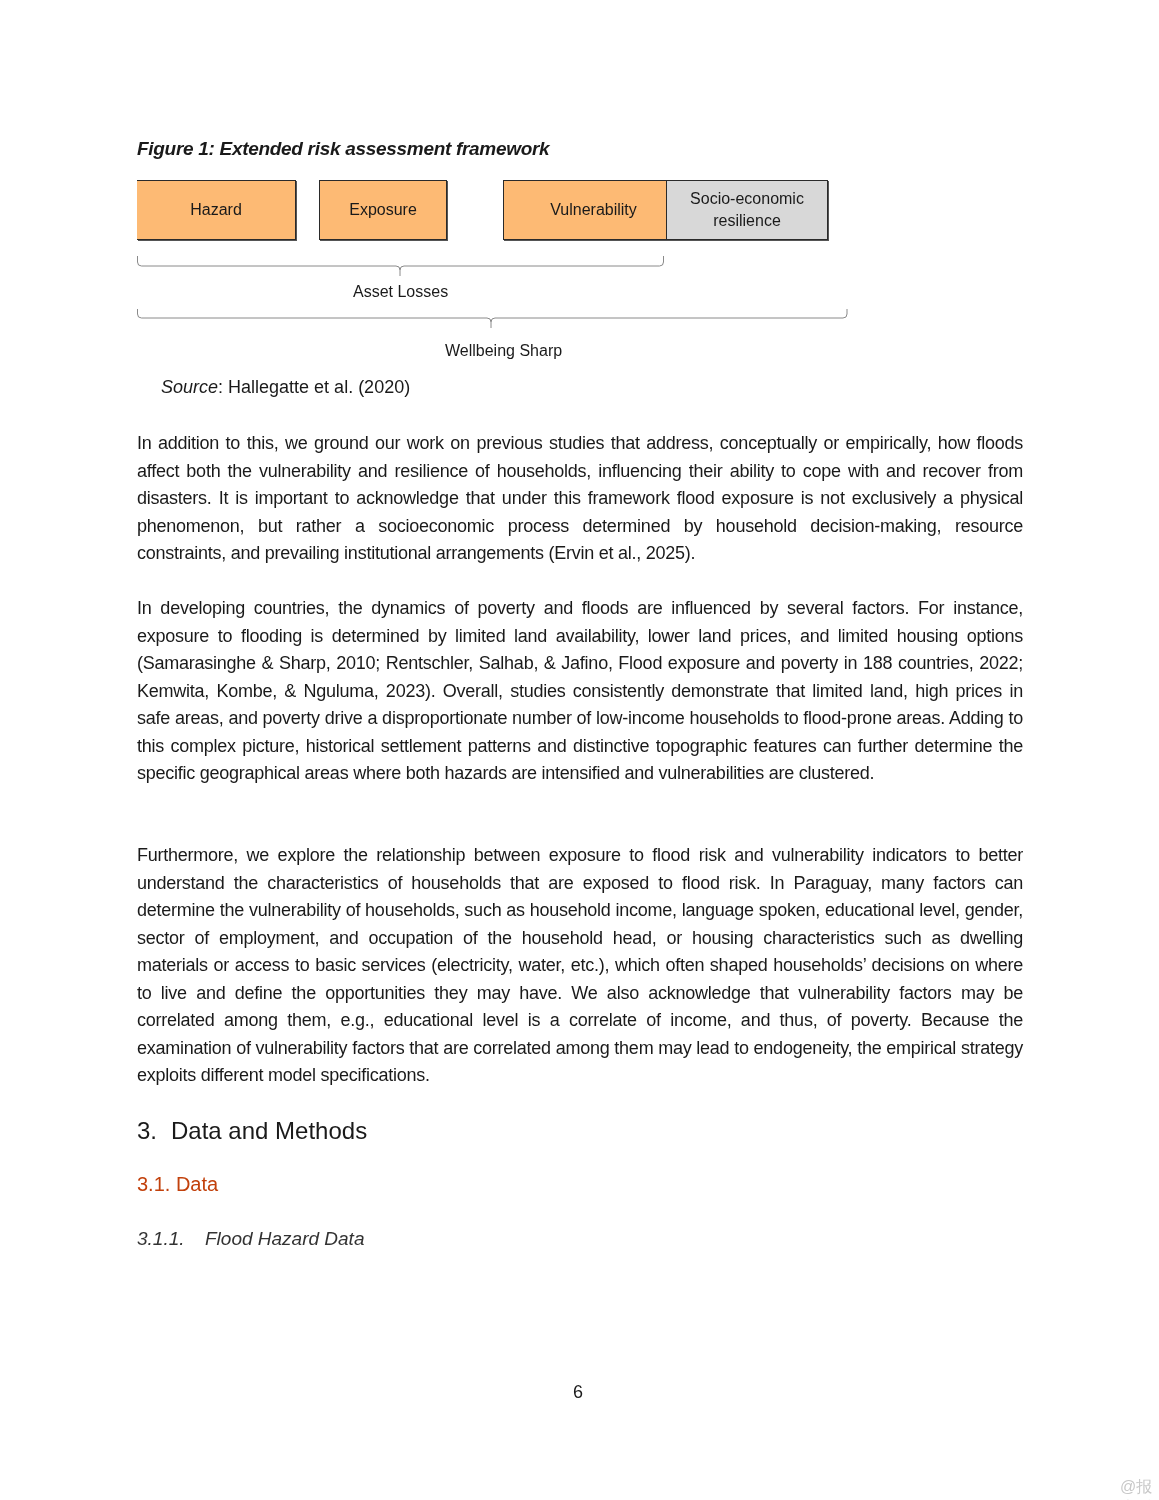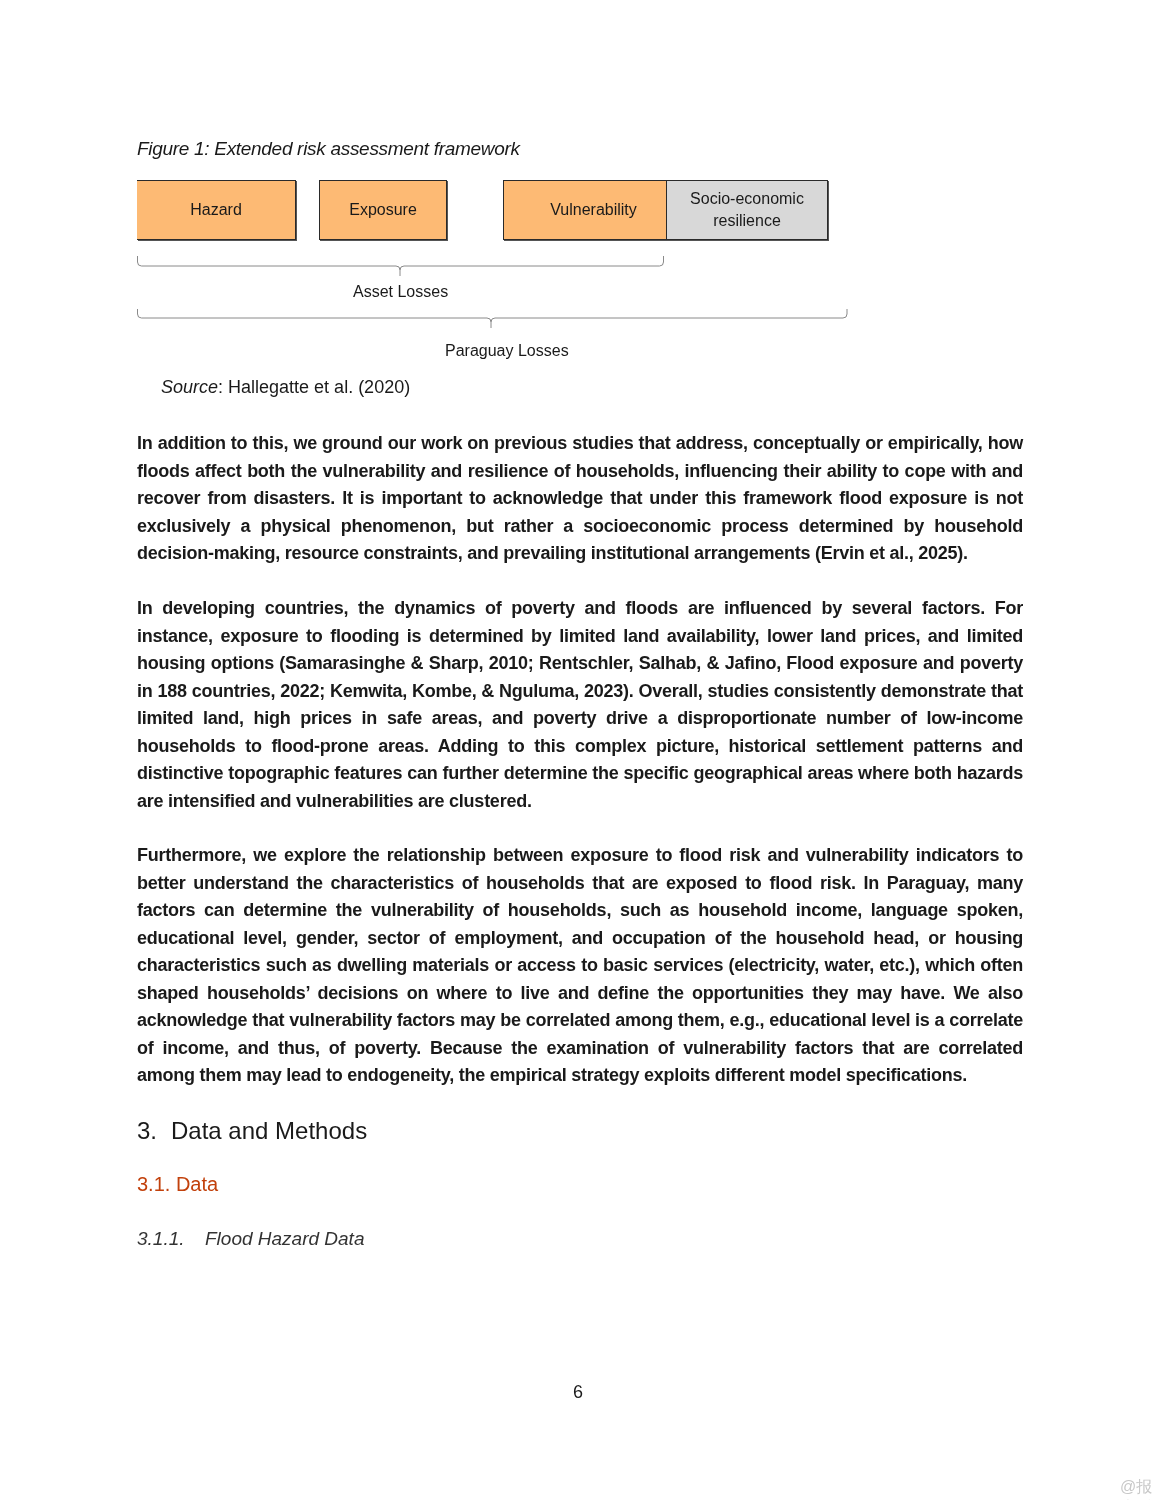--- a/index.html
+++ b/index.html
@@ -2,21 +2,21 @@
 <html><head>
   <meta charset="utf-8">
   <style>
     html, body { margin: 0; padding: 0; background: #ffffff; }
     body {
       width: 1159px; height: 1500px; position: relative; overflow: hidden;
       font-family: "Liberation Sans", sans-serif; color: #1a1a1a;
     }
     .fig-caption {
       position: absolute; left: 137px; top: 138px;
-      font-style: italic; font-size: 19px; letter-spacing: -0.3px; color: #1a1a1a;
+      font-style: italic; font-size: 19px; letter-spacing: -0.3px; color: #1a1a1a; font-weight: bold;
     }
     .box {
       position: absolute; top: 180px; height: 60px; width: 158px;
       border: 1px solid #2a2a2a; box-shadow: 1px 1px 0 #555;
       display: flex; align-items: center; justify-content: center; text-align: center;
       font-size: 16px; line-height: 22px; background: #fdba74; box-sizing: border-box;
     }
     .box.hazard { left: 137px; border-left: none; width: 159px; }
     .box.exposure { left: 319px; width: 128px; }
     .box.vulnerability { left: 503px; width: 181px; }
@@ -24,21 +24,20 @@
     .brace { position: absolute; left: 0; top: 0; }
     .brace-label { position: absolute; font-size: 16px; color: #1a1a1a; }
     .brace-label.asset { left: 353px; top: 283px; }
     .brace-label.wellbeing { left: 445px; top: 342px; }
     .source { position: absolute; left: 137px; top: 377px; font-size: 18px; }
     .source em { font-style: italic; margin-left: 24px; }
     .para {
       position: absolute; left: 137px; width: 886px;
       font-size: 18px; line-height: 27.5px; text-align: justify; margin: 0;
       letter-spacing: -0.25px;
-      font-weight: bold;
     }
     .p1 { top: 430px; }
     .p2 { top: 595px; }
     .p3 { top: 842px; }
     .h2 { position: absolute; left: 137px; top: 1117px; font-size: 24px; }
     .h2 .num { display: inline-block; width: 34px; }
     .h3 { position: absolute; left: 137px; top: 1173px; font-size: 20px; color: #c2410c; }
     .h4 { position: absolute; left: 137px; top: 1228px; font-size: 19px; font-style: italic; color: #333; }
     .h4 .num { display: inline-block; width: 68px; }
     .page-num { position: absolute; left: 573px; top: 1382px; font-size: 18px; }
@@ -69,21 +68,21 @@
   <svg class="brace" width="1159" height="370">
     <g stroke="#8a8a8a" stroke-width="1" fill="none">
       <path d="M137.5 256 L137.5 262 Q137.5 266 141.5 266 L396 266 Q400 266 400 270 L400 276 M400 270 Q400 266 404 266 L659.5 266 Q663.5 266 663.5 262 L663.5 256"></path>
     </g>
     <g stroke="#8a8a8a" stroke-width="1" fill="none">
       <path d="M137.5 309 L137.5 314 Q137.5 318 141.5 318 L487 318 Q491 318 491 322 L491 328 M491 322 Q491 318 495 318 L843 318 Q847 318 847 314 L847 309"></path>
     </g>
   </svg>
 
   <div class="brace-label asset">Asset Losses</div>
-  <div class="brace-label wellbeing">Paraguay Losses</div>
+  <div class="brace-label wellbeing">Wellbeing Sharp</div>
 </div>
 
 <div class="source">
   <em>Source</em><span>: Hallegatte et al. (2020)</span>
 </div>
 
 <p class="para p1">In addition to this, we ground our work on previous studies that address, conceptually or empirically, how floods affect both the vulnerability and resilience of households, influencing their ability to cope with and recover from disasters. It is important to acknowledge that under this framework flood exposure is not exclusively a physical phenomenon, but rather a socioeconomic process determined by household decision-making, resource constraints, and prevailing institutional arrangements (Ervin et al., 2025).</p>
 <p class="para p2">In developing countries, the dynamics of poverty and floods are influenced by several factors. For instance, exposure to flooding is determined by limited land availability, lower land prices, and limited housing options (Samarasinghe &amp; Sharp, 2010; Rentschler, Salhab, &amp; Jafino, Flood exposure and poverty in 188 countries, 2022; Kemwita, Kombe, &amp; Nguluma, 2023). Overall, studies consistently demonstrate that limited land, high prices in safe areas, and poverty drive a disproportionate number of low-income households to flood-prone areas. Adding to this complex picture, historical settlement patterns and distinctive topographic features can further determine the specific geographical areas where both hazards are intensified and vulnerabilities are clustered.</p>
 <p class="para p3">Furthermore, we explore the relationship between exposure to flood risk and vulnerability indicators to better understand the characteristics of households that are exposed to flood risk. In Paraguay, many factors can determine the vulnerability of households, such as household income, language spoken, educational level, gender, sector of employment, and occupation of the household head, or housing characteristics such as dwelling materials or access to basic services (electricity, water, etc.), which often shaped households’ decisions on where to live and define the opportunities they may have. We also acknowledge that vulnerability factors may be correlated among them, e.g., educational level is a correlate of income, and thus, of poverty. Because the examination of vulnerability factors that are correlated among them may lead to endogeneity, the empirical strategy exploits different model specifications.</p>
 

